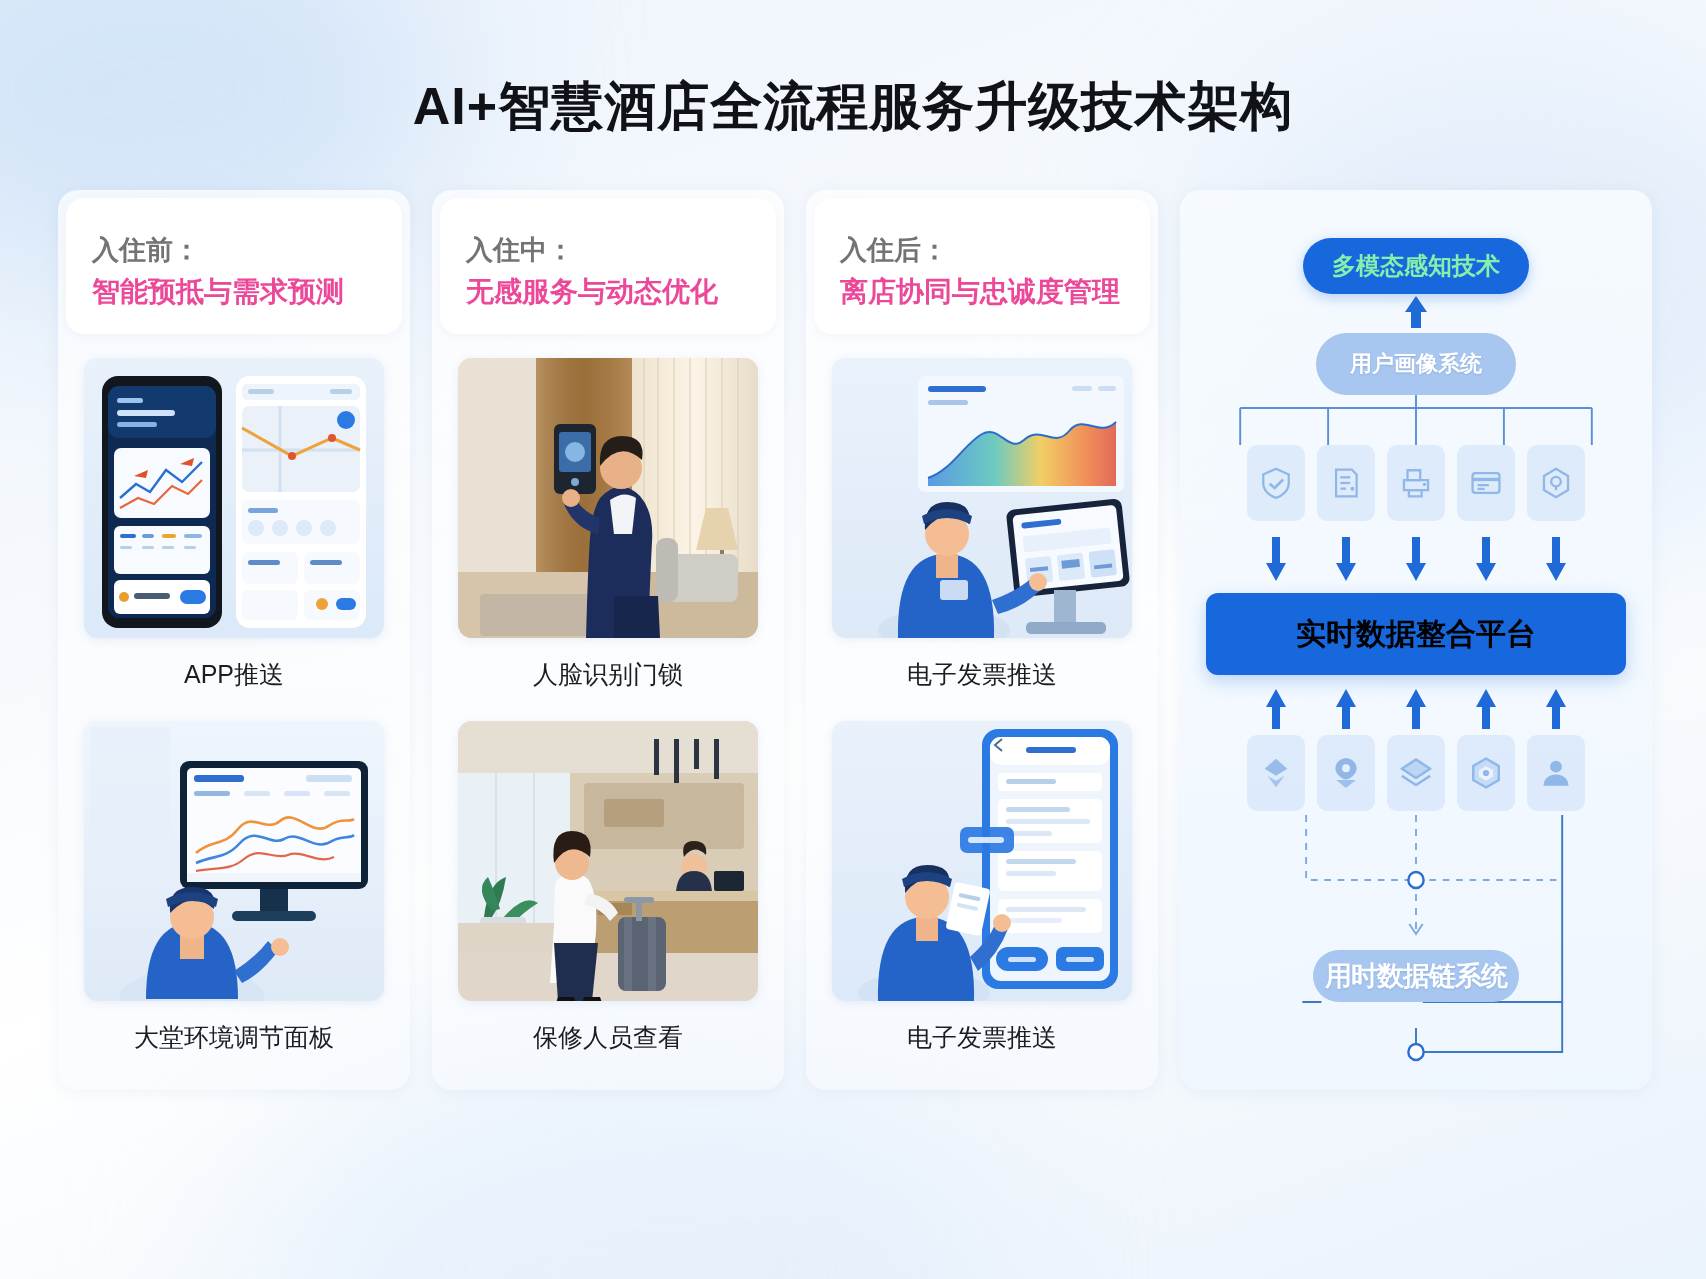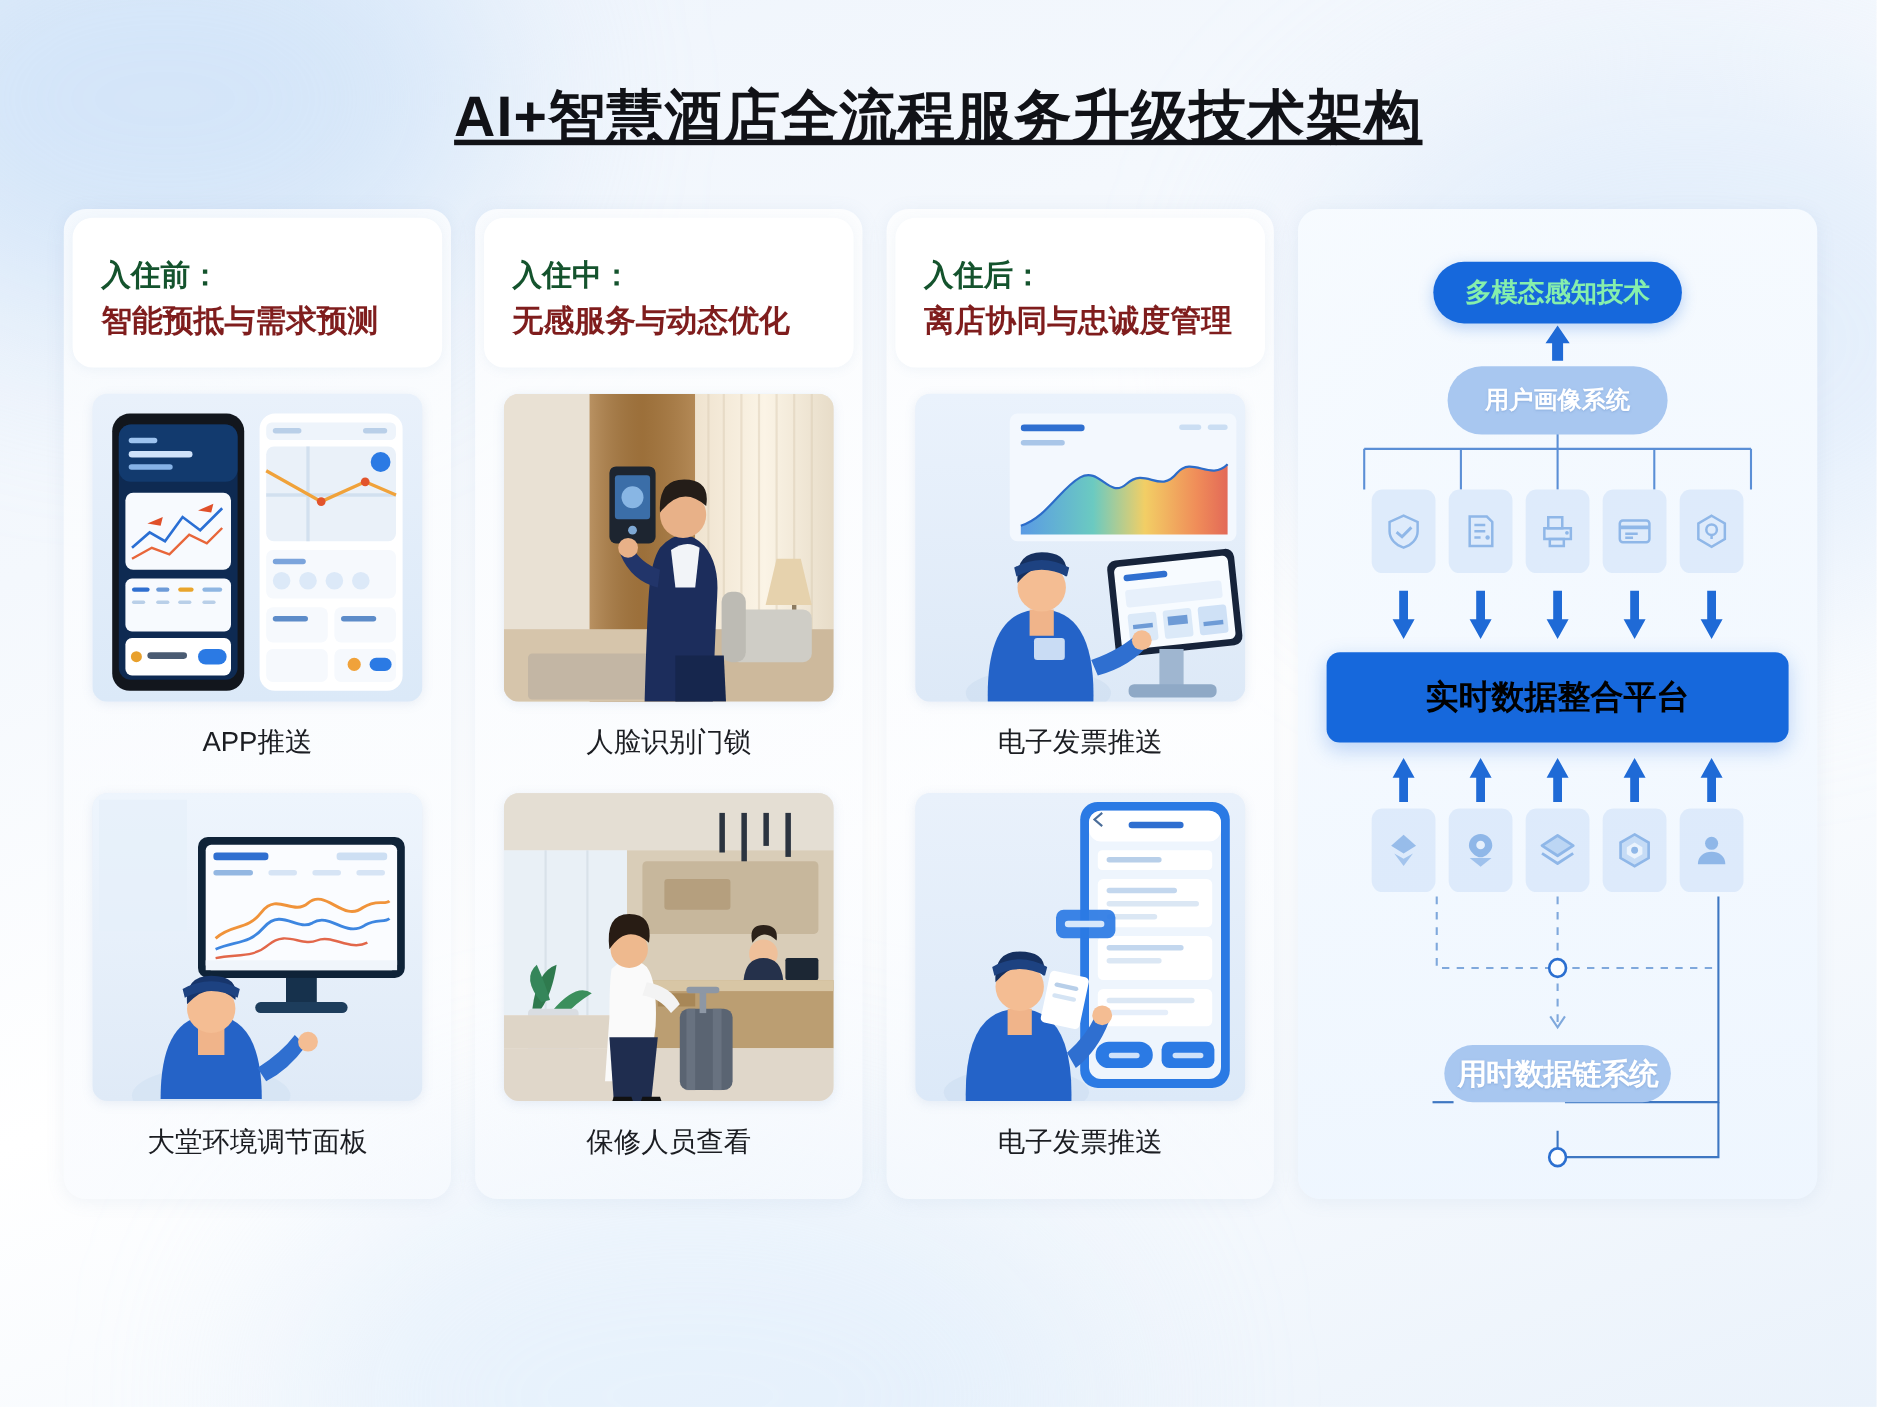--- a/index.html
+++ b/index.html
@@ -16,21 +16,20 @@
   .glow.g3 { width: 760px; height: 460px; left: 250px; bottom: -220px; background: rgba(214,232,250,.45); }
 
   .page { position: relative; width: 1706px; height: 1279px; z-index: 2; }
 
   .title {
     position: absolute; top: 72px; left: 0; width: 100%;
     text-align: center;
     font-size: 52px; font-weight: bold; color: #111217;
     letter-spacing: 1px;
     white-space: nowrap;
-    text-decoration: underline;
   }
 
   .board {
     position: absolute; left: 58px; top: 190px;
     width: 1594px; height: 910px;
     display: flex; gap: 22px;
   }
 
   
   .col {
@@ -44,25 +43,25 @@
   }
   .col-head {
     background: #ffffff;
     border-radius: 18px;
     margin: 8px 8px 0 8px;
     padding: 36px 26px 26px 26px;
     box-shadow: 0 2px 10px rgba(120,150,190,.08);
     height: 136px;
   }
   .stage-kicker {
-    font-size: 27px; font-weight: bold; color: #14532d;
+    font-size: 27px; font-weight: bold; color: #737373;
     line-height: 1.25; margin-bottom: 6px;
   }
   .stage-title {
-    font-size: 28px; font-weight: bold; color: #7f1d1d;
+    font-size: 28px; font-weight: bold; color: #ec4899;
     line-height: 1.25; white-space: nowrap;
   }
   .cell { padding: 24px 26px 0 26px; }
   .thumb {
     width: 300px; height: 280px;
     border-radius: 14px;
     overflow: hidden;
     position: relative;
     box-shadow: 0 2px 10px rgba(110,140,185,.13);
     background: #eaf1fa;

